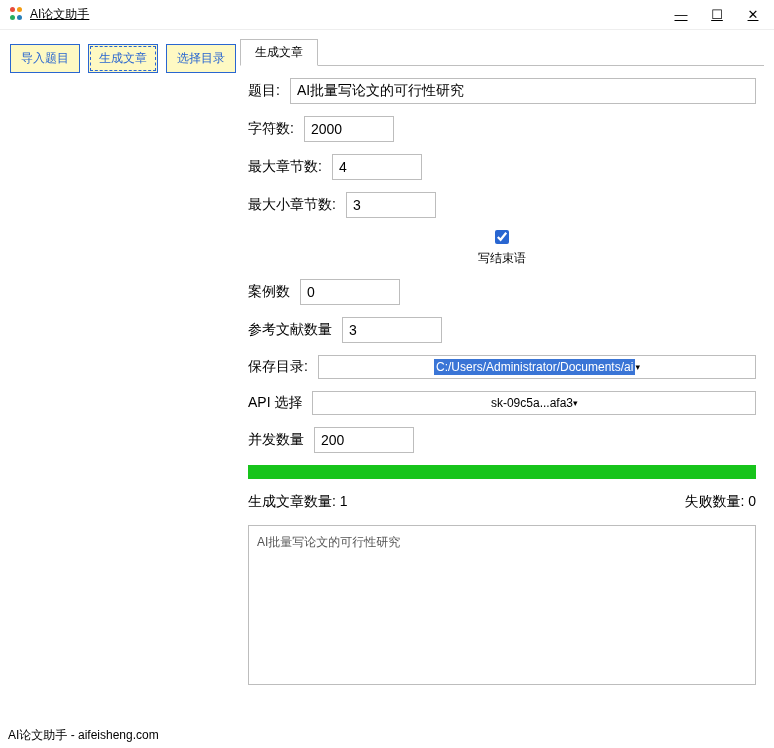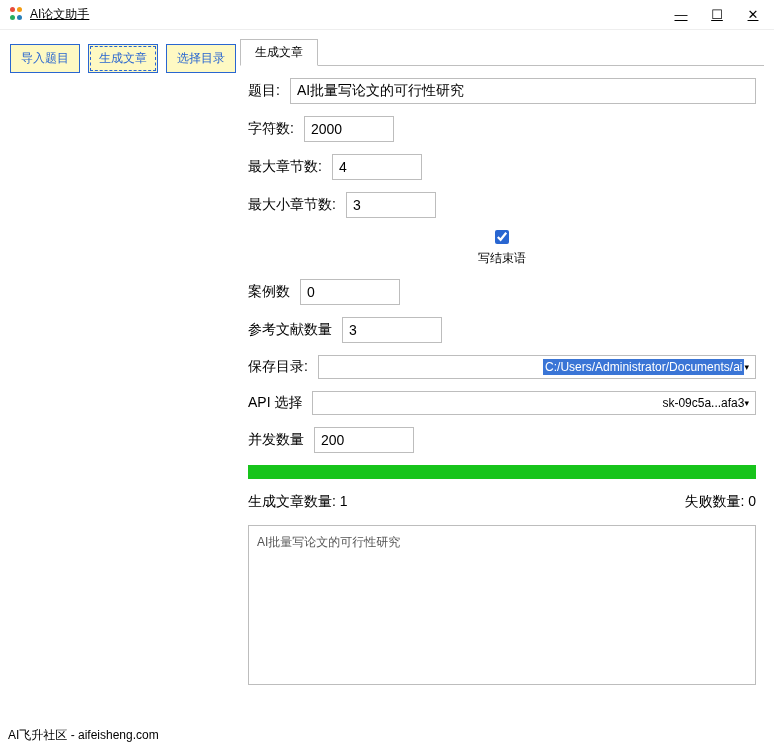--- a/index.html
+++ b/index.html
@@ -111,21 +111,21 @@
     .checkbox-row input { width:14px; height:14px; accent-color:#2966d1;}
     .select {
       flex:1;
       border:1px solid #bdbdbd;
       height:24px;
       padding:2px 6px;
       font-size:12px;
       background:#fff;
       display:flex;
       align-items:center;
-      justify-content:flex-end;
+      justify-content:center;
     }
     .select.highlight span.val { background:#3a75d6; color:#fff; padding:1px 2px;}
     .select .caret { font-size:9px;}
     .small-btns { display:flex; gap:8px;}
     .progress {
       height:14px;
       background:#17c41b;
       margin: 2px 0 14px 0;
     }
     .status-row{
@@ -241,13 +241,13 @@
       </div>
 
 
       <div class="log-box">
         <div>AI批量写论文的可行性研究</div>
       </div>
     </div>
   </div>
 </div>
 
-<div class="footer">AI飞升社区 - aifeisheng.com</div>
+<div class="footer">AI论文助手 - aifeisheng.com</div>
 
 </body></html>

